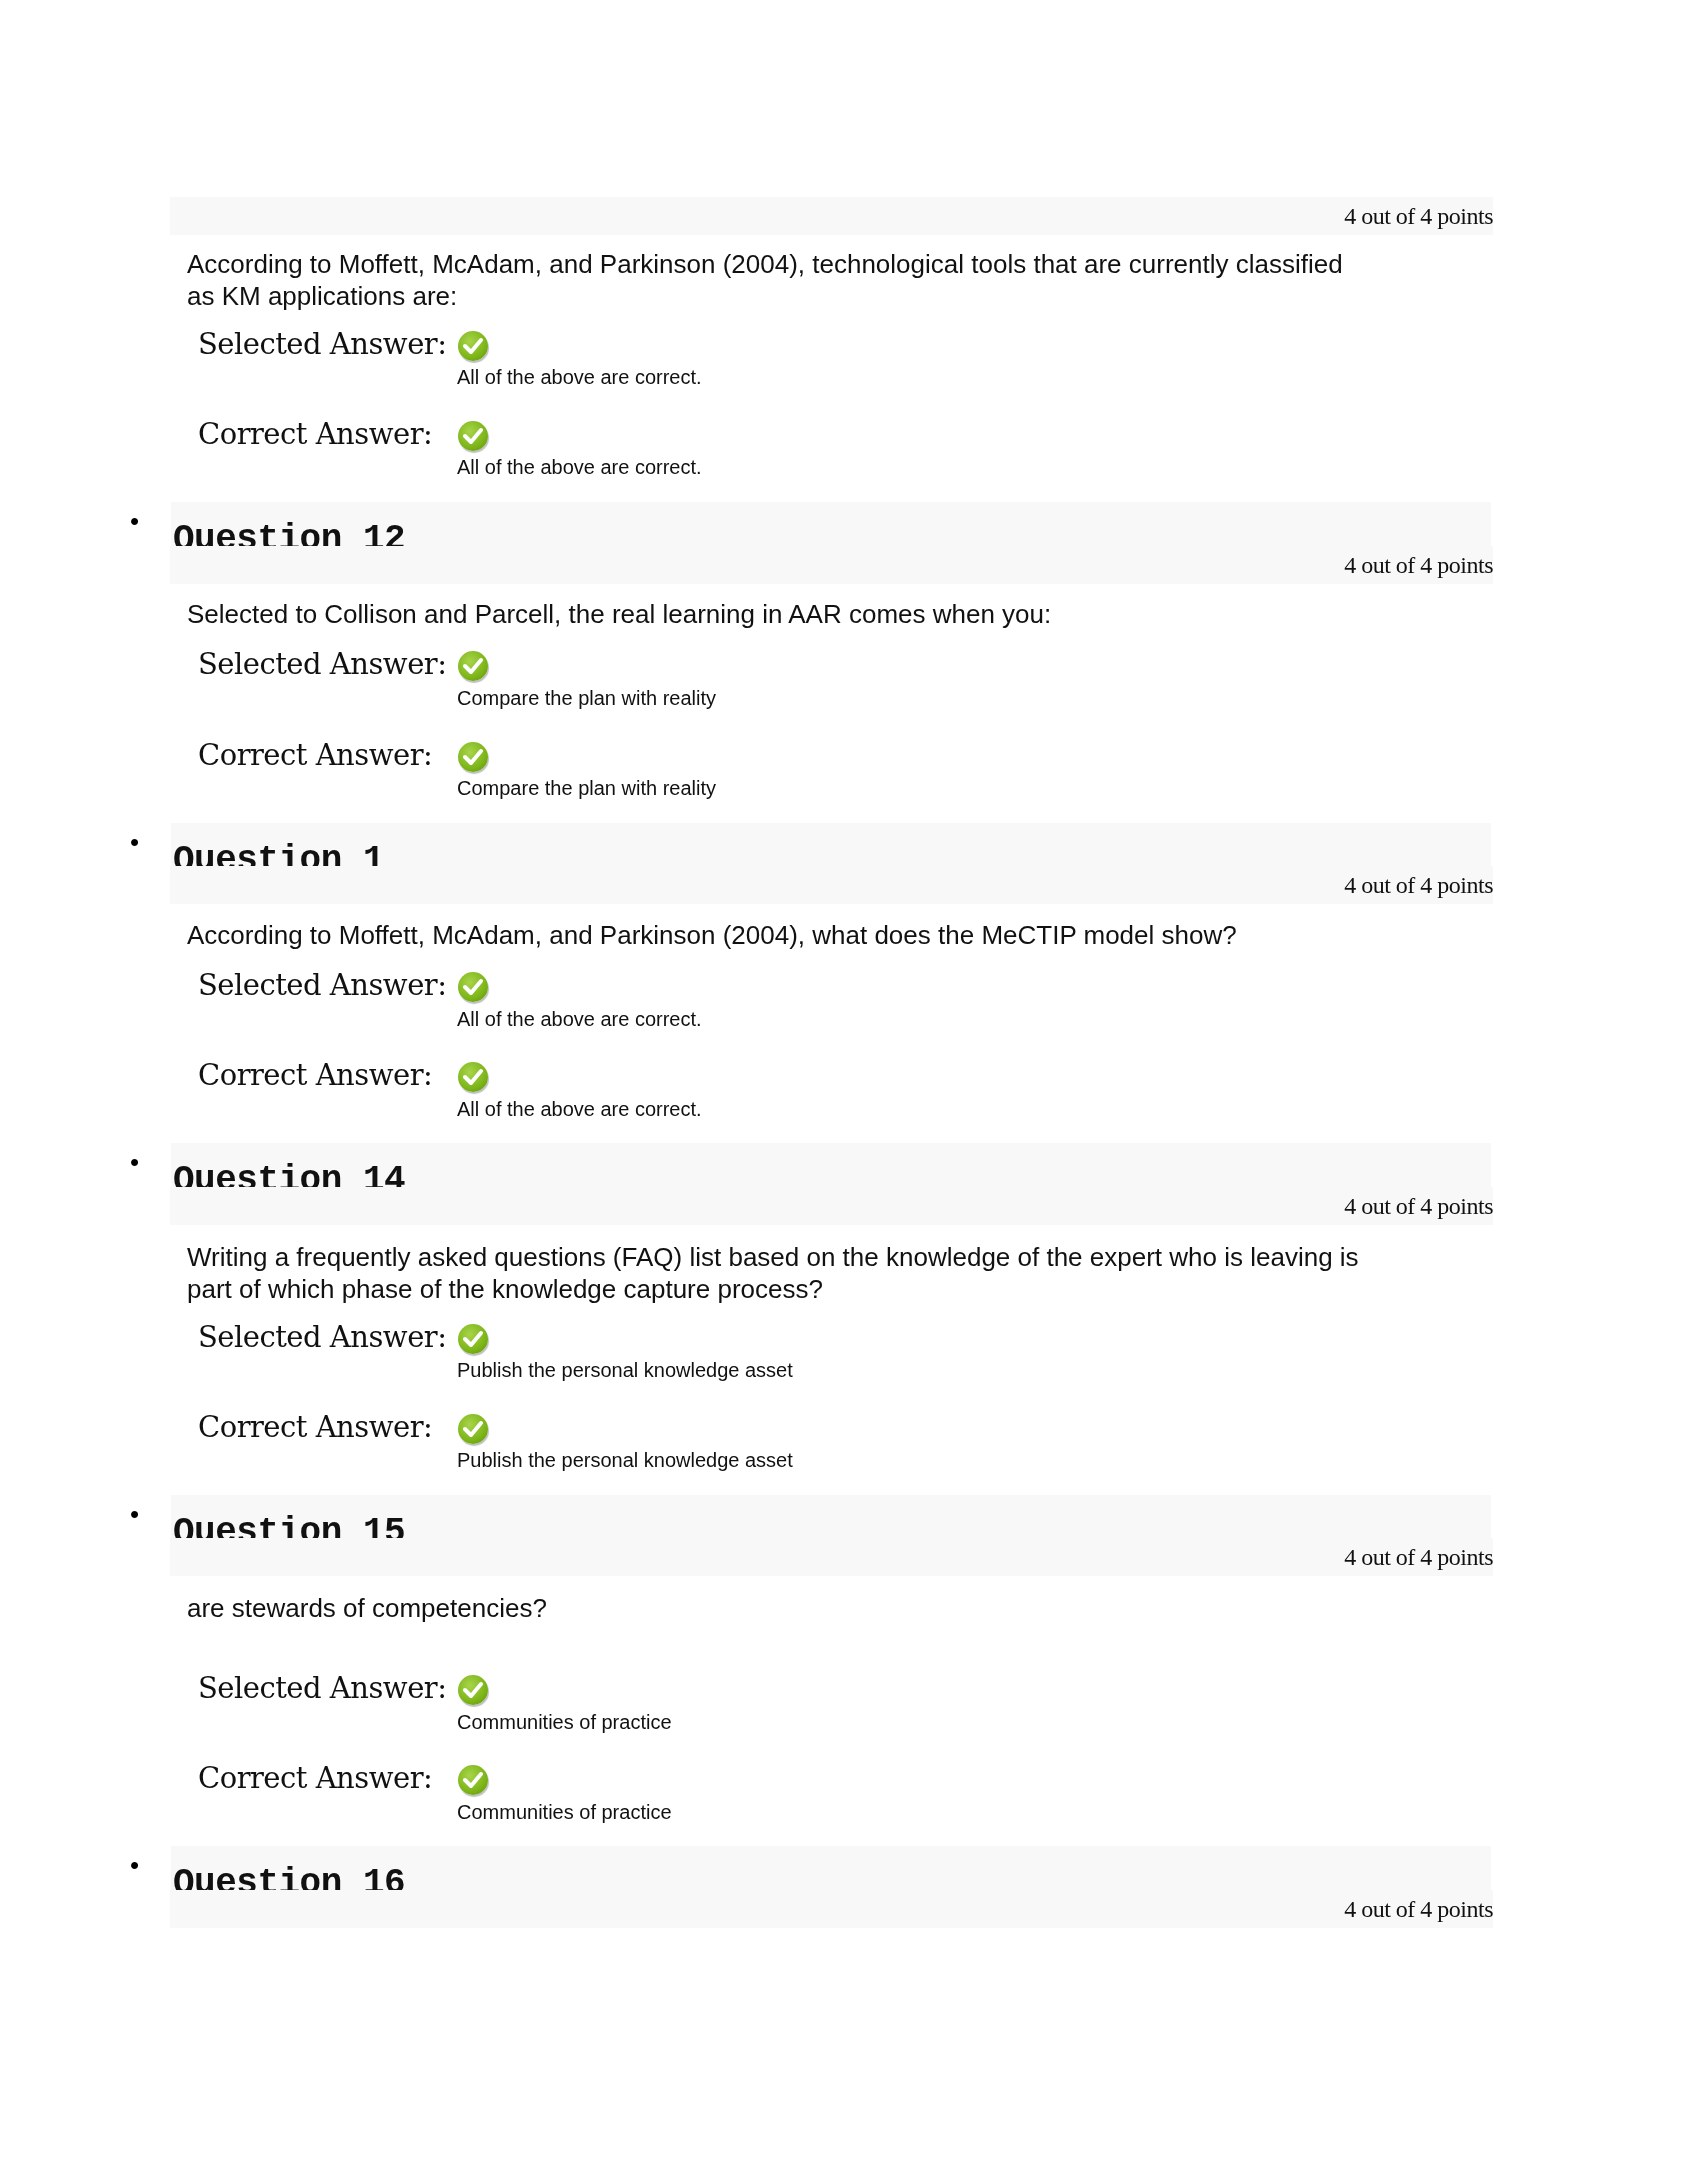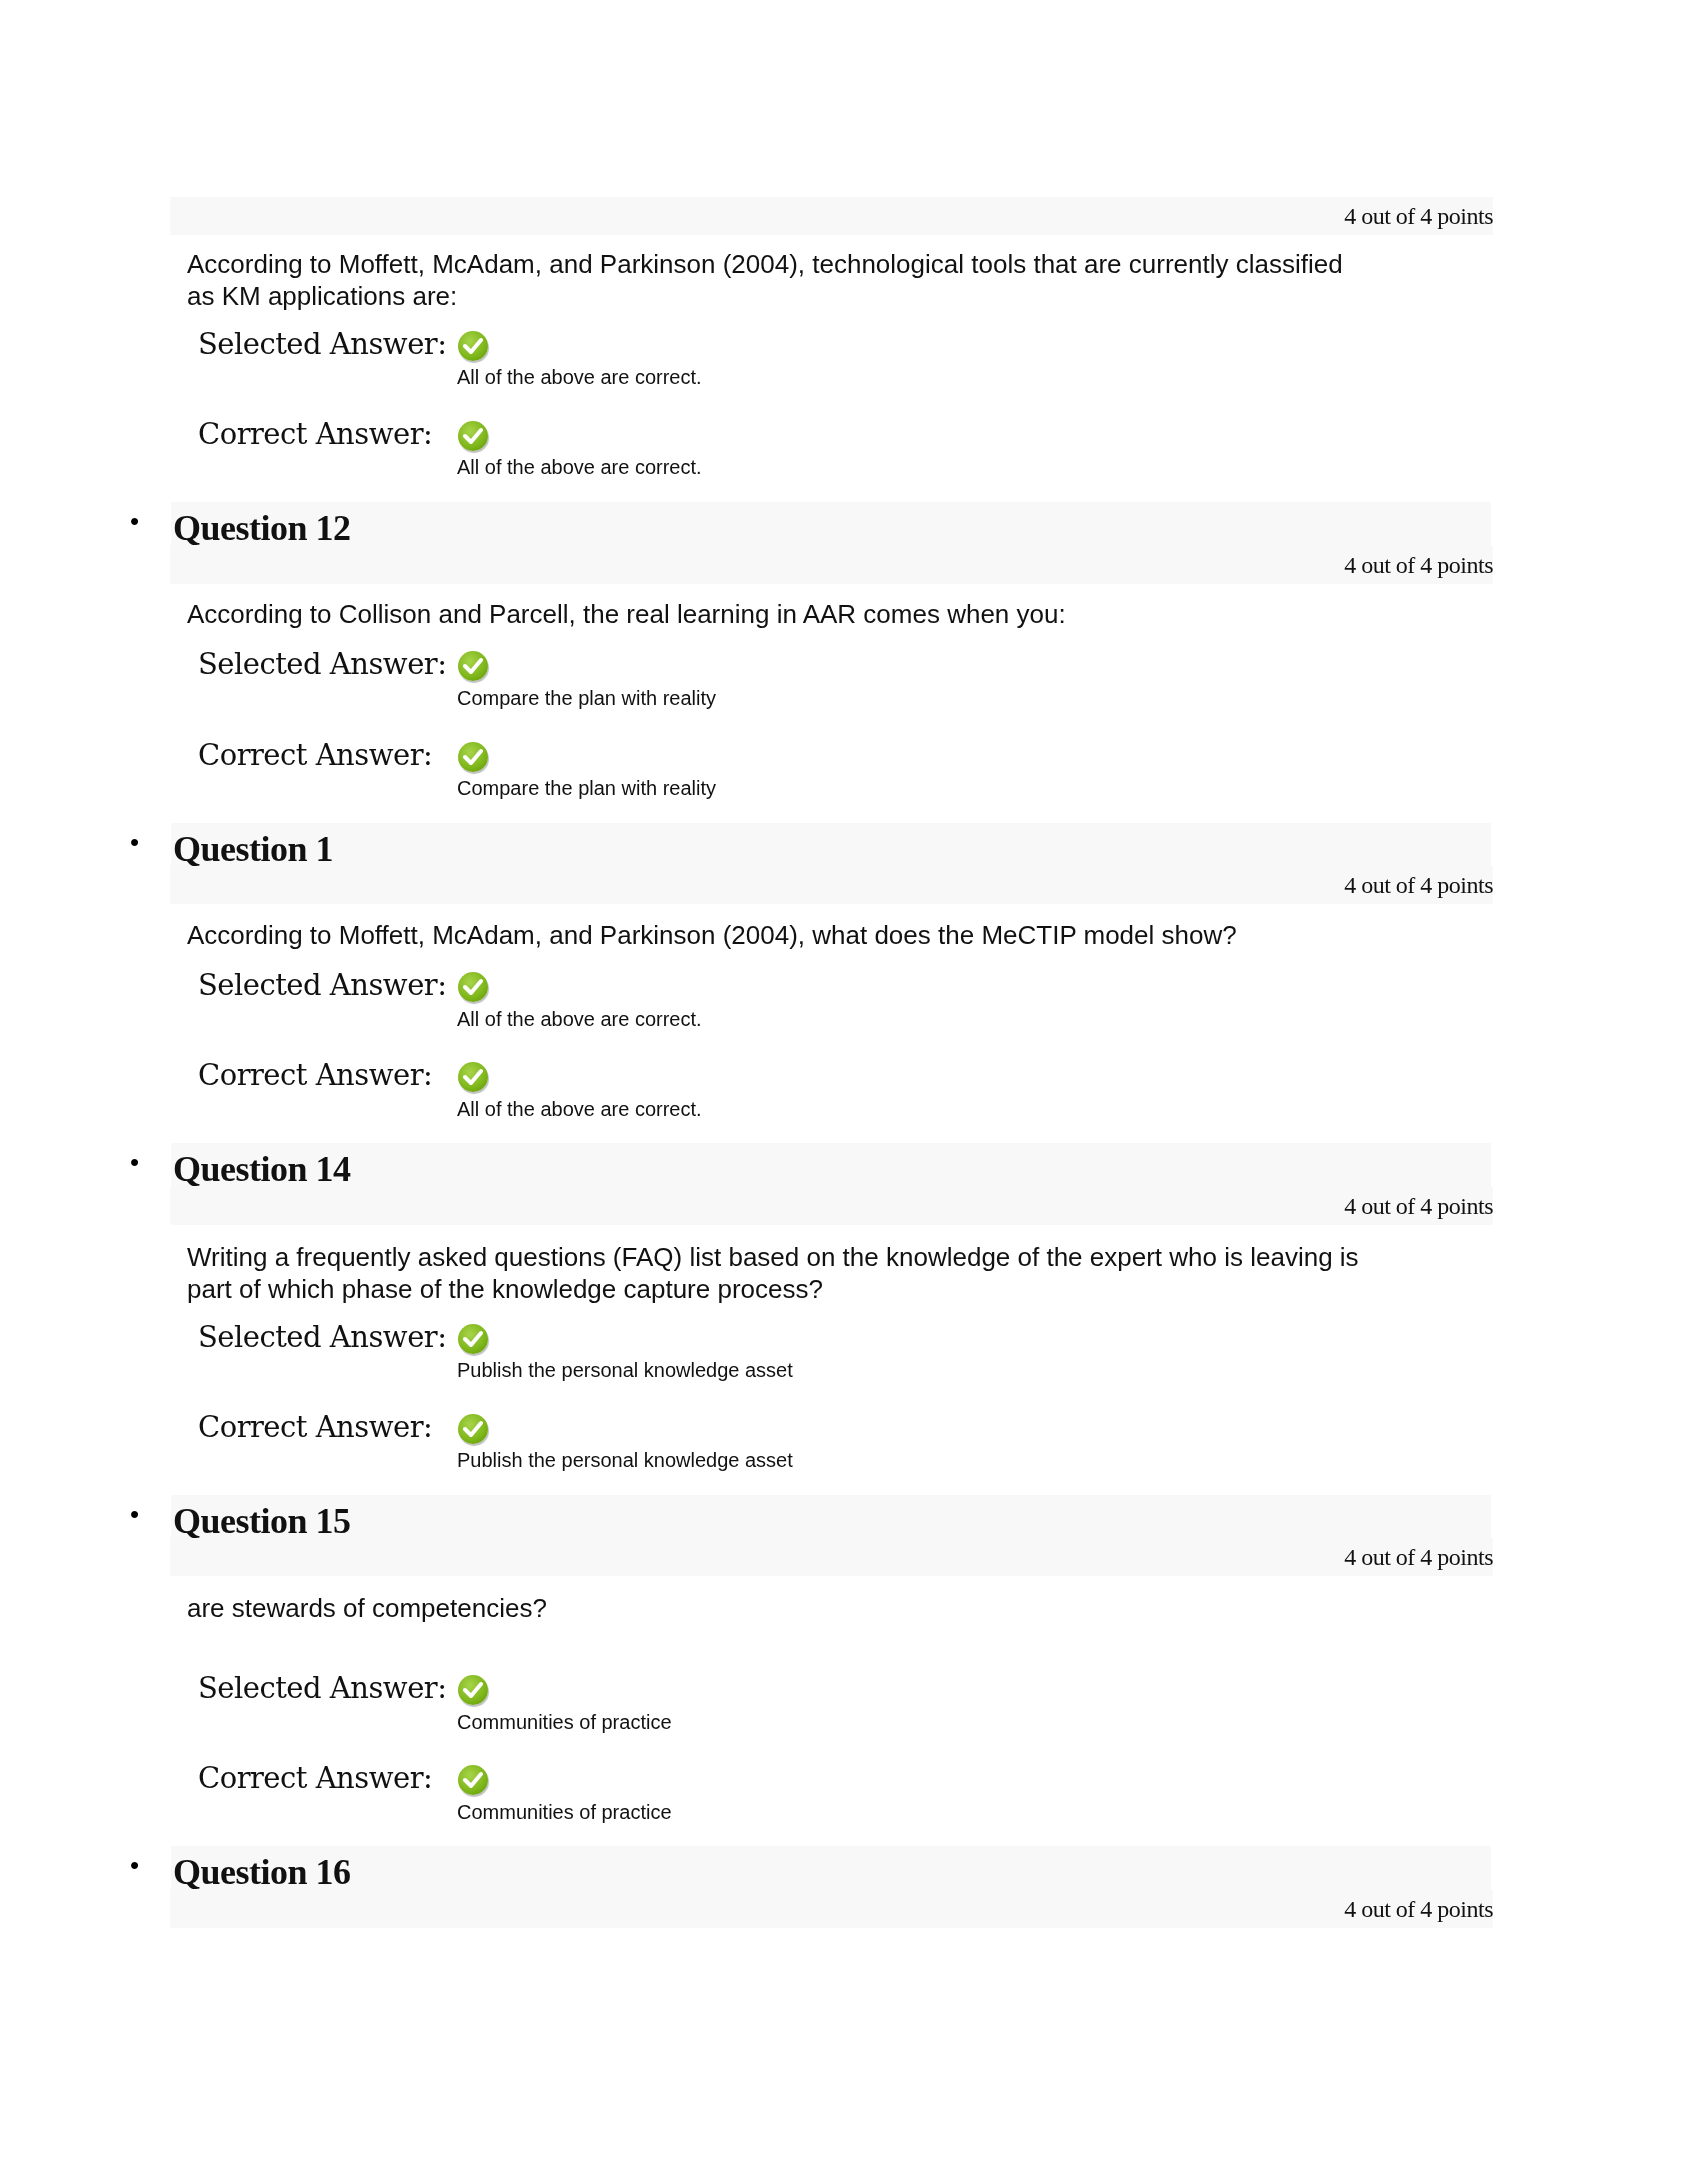--- a/index.html
+++ b/index.html
@@ -2,21 +2,21 @@
 <html><head>
 <meta charset="utf-8">
 <style>
   html, body { margin: 0; padding: 0; background: #ffffff; }
   body { width: 1683px; height: 2178px; position: relative; overflow: hidden; }
   .points-bar { position: absolute; left: 170px; width: 1323px; height: 38px; background: #f8f8f8; }
   .points-text { position: absolute; right: 0; top: 0; font-family: Liberation Serif, serif; font-size: 24px; color: #111; line-height: 38px; letter-spacing: -0.5px; }
   .q-header { position: absolute; left: 121px; width: 1370px; height: 44px; background: #f8f8f8; }
   .q-bullet { position: absolute; left: 0; top: 0; width: 50px; height: 44px; background: #ffffff; }
   .q-bullet span { position: absolute; left: 9px; top: 4px; font-family: "Liberation Sans", sans-serif; font-size: 26px; color: #000; }
-  .q-title { position: absolute; left: 52px; top: 4px; font-family: Liberation Serif, serif; font-weight: bold; font-size: 36px; line-height: 44px; color: #111; letter-spacing: -0.5px; }
+  .q-title { position: absolute; left: 52px; top: 16px; font-family: Liberation Mono, monospace; font-weight: bold; font-size: 36px; line-height: 44px; color: #111; letter-spacing: -0.5px; }
   .q-text { position: absolute; left: 187px; width: 1247px; font-family: "Liberation Sans", sans-serif; font-size: 26px; line-height: 32px; color: #111; }
   .ans-label { position: absolute; left: 198px; font-family: "DejaVu Serif", "Liberation Serif", serif; font-size: 29px; color: #111; letter-spacing: -0.5px; text-align: center; }
   .check { position: absolute; left: 458px; width: 30px; height: 30px; border-radius: 50%;
            background: radial-gradient(circle at 40% 35%, #a8d44a 0%, #7cb518 60%, #5c8e0e 100%);
            box-shadow: 1px 2px 1px rgba(0,0,0,0.25); }
   .check svg { position: absolute; left: 5px; top: 6px; }
   .ans-text { position: absolute; left: 457px; font-family: "Liberation Sans", sans-serif; font-size: 20px; color: #111; }
 </style>
 </head>
 <body>
@@ -49,21 +49,21 @@
   <div class="q-header" style="top:502px;">
     <div class="q-bullet">
         <span>•</span>
       </div>
     <div class="q-title">Question 12</div>
   </div>
   <div class="points-bar" style="top:546px;">
     <span class="points-text">4 out of 4 points</span>
   </div>
   <div class="q-text" style="top:598px;">
-    <div>According to Collison and Parcell, the real learning in AAR comes when you:</div>
+    <div>Selected to Collison and Parcell, the real learning in AAR comes when you:</div>
   </div>
   <div class="ans-label" style="top:647px;">Selected Answer:</div>
   <div class="check" style="top:651px;">
       <svg width="20" height="18" viewBox="0 0 20 18">
         <path d="M2 9 L8 15 L18 3" fill="none" stroke="#fff" stroke-width="4" stroke-linecap="round" stroke-linejoin="round"></path>
       </svg>
     </div>
   <div class="ans-text" style="top:687px;">Compare the plan with reality</div>
   <div class="ans-label" style="top:738px;">Correct Answer:</div>
   <div class="check" style="top:742px;">

